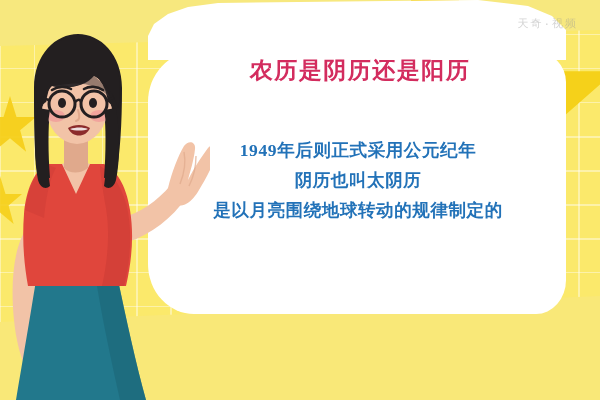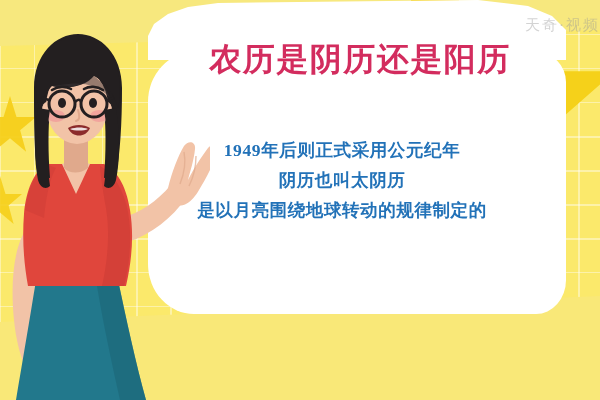--- a/index.html
+++ b/index.html
@@ -83,57 +83,57 @@
     position: absolute;
     left: 148px; top: 0px;
     width: 418px; height: 60px;
     background: #FFFFFF;
     clip-path: polygon(0 100%, 0 36px, 6px 24px, 20px 14px, 40px 7px, 70px 3px, 330px 0, 380px 6px, 404px 16px, 418px 30px, 418px 100%);
   }
 
   
   .bubble-title {
     position: absolute;
-    left: 160px; top: 44px;
+    left: 160px; top: 56px;
     width: 400px;
     text-align: center;
     color: #D32C5E;
-    font-size: 32px;
+    font-size: 23px;
     font-weight: bold;
     letter-spacing: 1.5px;
     line-height: 30px;
     white-space: nowrap;
   }
   .bubble-lines {
     position: absolute;
-    left: 136px; top: 135px;
+    left: 152px; top: 135px;
     width: 412px;
     text-align: center;
   }
   .bubble-line {
     color: #2272B8;
     font-size: 17.5px;
     font-weight: bold;
     line-height: 30px;
     letter-spacing: 0.6px;
     white-space: nowrap;
   }
   .bubble-line.wide {
     font-size: 17px;
     letter-spacing: 0.2px;
   }
 
   
   .watermark {
     position: absolute;
-    right: 0; top: 16px;
+    right: 22px; top: 16px;
     color: rgba(150,150,150,0.42);
-    font-size: 15px;
+    font-size: 11px;
     letter-spacing: 2px;
-    font-family: Liberation Serif, serif;
+    font-family: Liberation Mono, monospace;
     white-space: nowrap;
   }
 
   
   .character {
     position: absolute;
     left: 0px; top: 28px;
     width: 210px; height: 372px;
   }
 </style>

